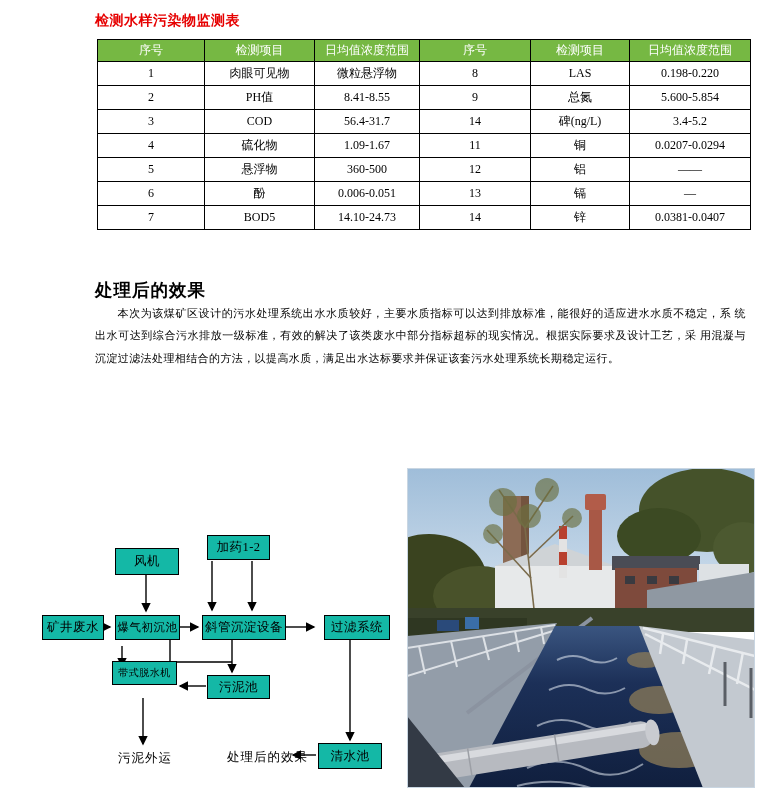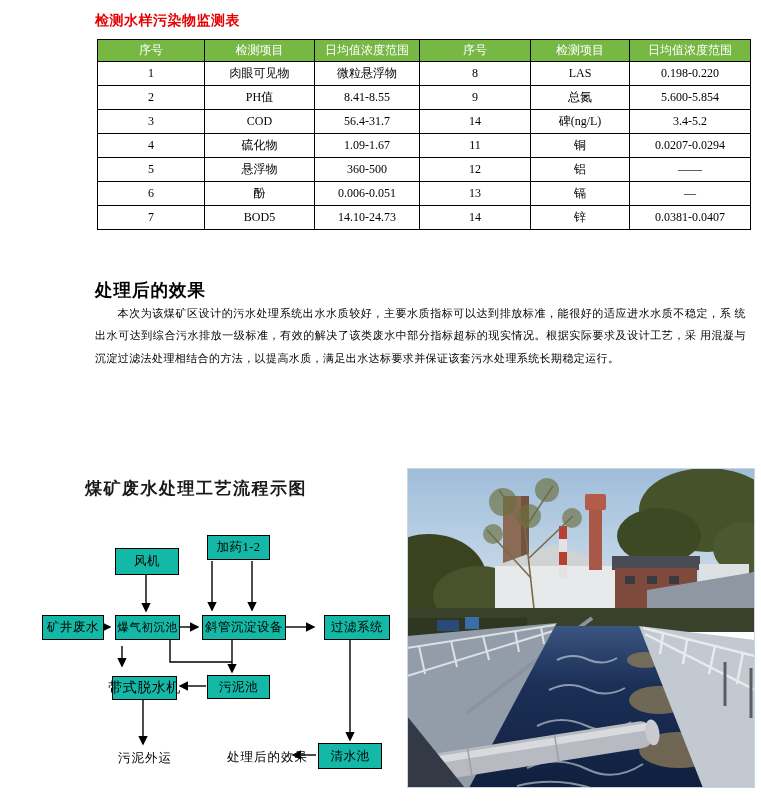--- a/index.html
+++ b/index.html
@@ -164,29 +164,28 @@
       <polyline points="170,176 170,200 232,200"></polyline>
       <line x1="232" y1="176" x2="232" y2="210" marker-end="url(#ah)"></line>
       <line x1="122" y1="184" x2="122" y2="204" marker-end="url(#ah)"></line>
       <line x1="206" y1="224" x2="180" y2="224" marker-end="url(#ah)"></line>
       <line x1="143" y1="236" x2="143" y2="282" marker-end="url(#ah)"></line>
       <line x1="350" y1="176" x2="350" y2="278" marker-end="url(#ah)"></line>
       <line x1="316" y1="293" x2="293" y2="293" marker-end="url(#ah)"></line>
     </g>
   </svg>
 
-  <div class="diagram-title">煤矿废水处理工艺流程示图</div>
 
   <div class="node" style="left:115px;top:86px;width:62px;height:25px;">风机</div>
   <div class="node" style="left:207px;top:73px;width:61px;height:23px;">加药1-2</div>
   <div class="node" style="left:22px;top:153px;width:60px;height:23px;margin-left:20px;">矿井废水</div>
   <div class="node" style="left:115px;top:153px;width:63px;height:23px;font-size:11.5px;">爆气初沉池</div>
   <div class="node" style="left:202px;top:153px;width:82px;height:23px;text-align:right;">斜管沉淀设备</div>
   <div class="node" style="left:318px;top:153px;width:64px;height:23px;margin-left:6px;">过滤系统</div>
-  <div class="node" style="left:112px;top:214px;width:63px;height:22px;font-size:14px;font-family:Liberation Serif, serif;">带式脱水机</div>
+  <div class="node" style="left:112px;top:199px;width:63px;height:22px;font-size:10px;font-family:Liberation Serif, serif;">带式脱水机</div>
   <div class="node" style="left:207px;top:213px;width:61px;height:22px;">污泥池</div>
   <div class="node" style="left:318px;top:281px;width:62px;height:24px;">清水池</div>
 
   <div class="flow-text" style="left:118px;top:288px;">污泥外运</div>
   <div class="flow-text" style="left:227px;top:287px;">处理后的效果</div>
 </div>
 
 <svg class="abs photo" viewBox="0 0 348 320" xmlns="http://www.w3.org/2000/svg">
   <defs>
     <linearGradient id="sky" x1="0" y1="0" x2="0" y2="1">

